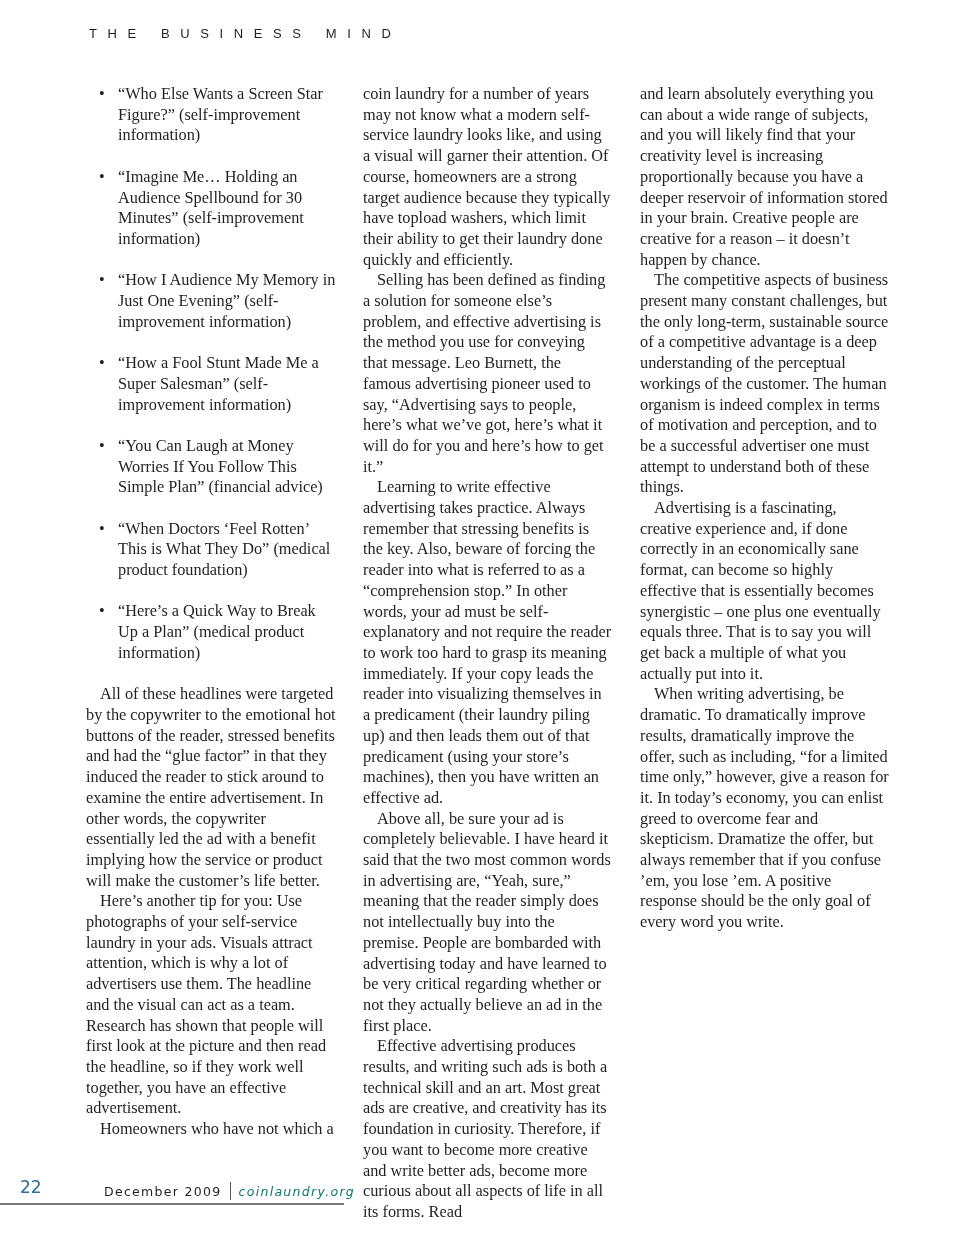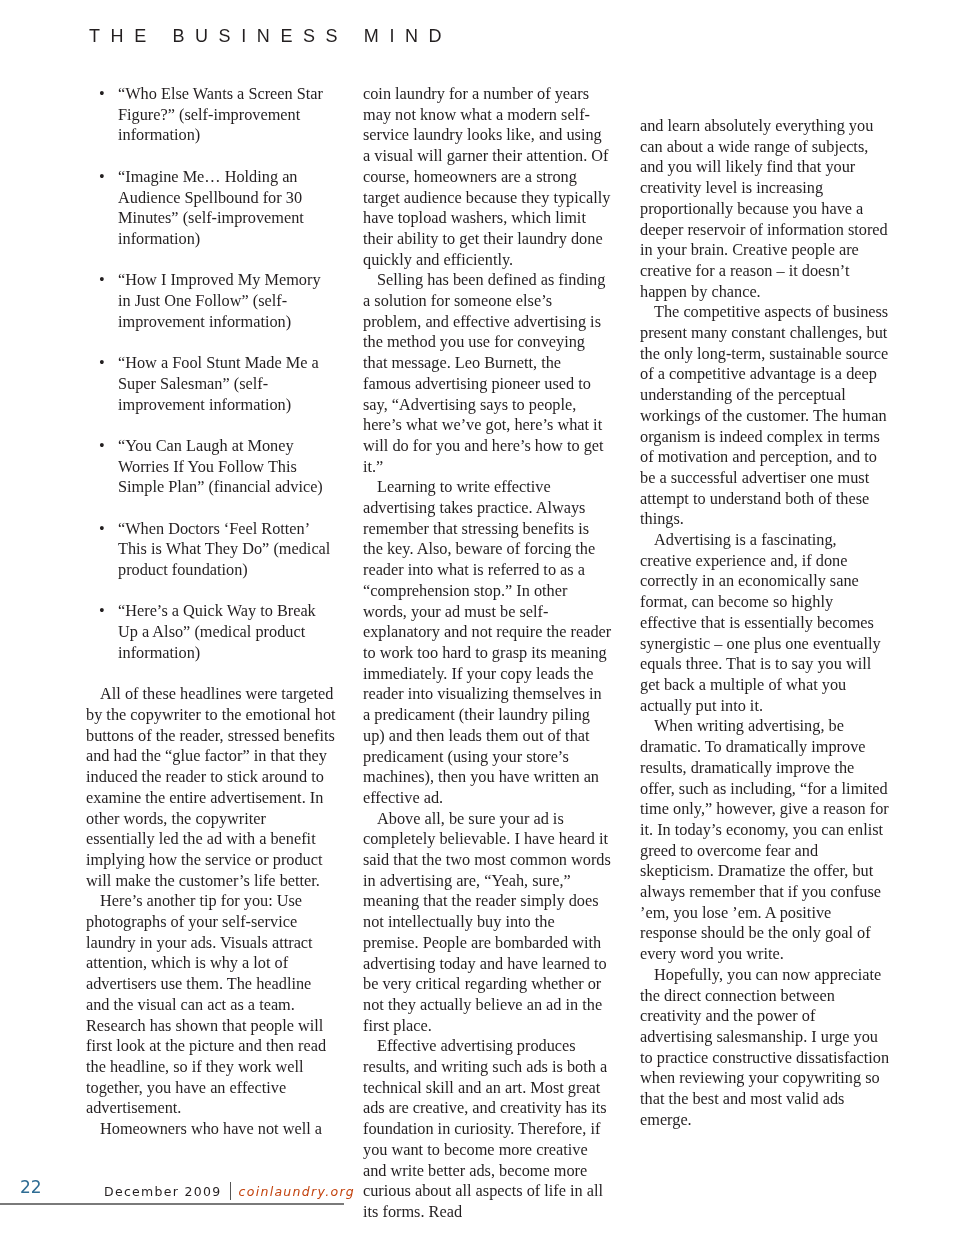--- a/index.html
+++ b/index.html
@@ -1,80 +1,79 @@
 <!DOCTYPE html>
 <html><head>
 <meta charset="utf-8">
 <style>
   html, body { margin: 0; padding: 0; background: #ffffff; }
   body { width: 960px; height: 1247px; position: relative; overflow: hidden; color: #231f20; }
   .header {
     position: absolute; left: 89px; top: 26px;
-    font-family: "Liberation Sans", sans-serif; font-size: 18px;
+    font-family: "Liberation Sans", sans-serif; font-size: 13px;
     letter-spacing: 10.6px; color: #231f20; white-space: nowrap;
   }
   .col {
     position: absolute; top: 84px; width: 250px;
     font-family: "Liberation Serif", serif; font-size: 16.3px; line-height: 20.7px;
     color: #231f20;
   }
   .col p { margin: 0; text-indent: 14px; }
   .col p.noindent { text-indent: 0; }
   .col-1 { left: 86px; }
   .col-2 { left: 363px; }
-  .col-3 { left: 640px; margin-top: 32px; }
+  .col-3 { left: 640px; }
   ul.bullets { list-style: none; margin: 0; padding: 0; }
   ul.bullets li { position: relative; padding-left: 32px; margin-bottom: 20.7px; }
   ul.bullets li .dot { position: absolute; left: 13px; top: 0; }
   .footer-page {
     position: absolute; left: 20px; top: 1177px;
     font-family: "DejaVu Sans", sans-serif; font-size: 17px; color: #2f6d94;
   }
   .footer-text {
     position: absolute; left: 104px; top: 1182px;
     font-family: "DejaVu Sans", sans-serif; font-size: 12.5px; letter-spacing: 1.3px; color: #231f20;
     white-space: nowrap;
   }
   .footer-sep { display: inline-block; width: 1px; height: 18px; background: #555; vertical-align: -4px; margin: 0 8px; }
-  .footer-url { font-style: italic; color: #c2410c; text-align: center; }
+  .footer-url { font-style: italic; color: #0f766e; text-align: center; }
   .footer-rule { position: absolute; left: 0; top: 1203px; width: 344px; height: 2px; background: #7a7a7a; }
 </style>
 </head>
 <body>
 
 <div class="header">THE BUSINESS MIND</div>
 
 <div class="col col-1">
   <ul class="bullets">
     <li><span class="dot">•</span><span>“Who Else Wants a Screen Star Figure?” (self-improvement information)</span></li>
     <li><span class="dot">•</span><span>“Imagine Me… Holding an Audience Spellbound for 30 Minutes” (self-improvement information)</span></li>
-    <li><span class="dot">•</span><span>“How I Improved My Memory in Just One Follow” (self-improvement information)</span></li>
+    <li><span class="dot">•</span><span>“How I Audience My Memory in Just One Evening” (self-improvement information)</span></li>
     <li><span class="dot">•</span><span>“How a Fool Stunt Made Me a Super Salesman” (self-improvement information)</span></li>
     <li><span class="dot">•</span><span>“You Can Laugh at Money Worries If You Follow This Simple Plan” (financial advice)</span></li>
     <li><span class="dot">•</span><span>“When Doctors ‘Feel Rotten’ This is What They Do” (medical product foundation)</span></li>
-    <li><span class="dot">•</span><span>“Here’s a Quick Way to Break Up a Also” (medical product information)</span></li>
+    <li><span class="dot">•</span><span>“Here’s a Quick Way to Break Up a Plan” (medical product information)</span></li>
   </ul>
   <p>All of these headlines were targeted by the copywriter to the emotional hot buttons of the reader, stressed benefits and had the “glue factor” in that they induced the reader to stick around to examine the entire advertisement. In other words, the copywriter essentially led the ad with a benefit implying how the service or product will make the customer’s life better.</p>
   <p>Here’s another tip for you: Use photographs of your self-service laundry in your ads. Visuals attract attention, which is why a lot of advertisers use them. The headline and the visual can act as a team. Research has shown that people will first look at the picture and then read the headline, so if they work well together, you have an effective advertisement.</p>
-  <p>Homeowners who have not well a</p>
+  <p>Homeowners who have not which a</p>
 </div>
 
 <div class="col col-2">
   <p class="noindent">coin laundry for a number of years may not know what a modern self-service laundry looks like, and using a visual will garner their attention. Of course, homeowners are a strong target audience because they typically have topload washers, which limit their ability to get their laundry done quickly and efficiently.</p>
   <p>Selling has been defined as finding a solution for someone else’s problem, and effective advertising is the method you use for conveying that message. Leo Burnett, the famous advertising pioneer used to say, “Advertising says to people, here’s what we’ve got, here’s what it will do for you and here’s how to get it.”</p>
   <p>Learning to write effective advertising takes practice. Always remember that stressing benefits is the key. Also, beware of forcing the reader into what is referred to as a “comprehension stop.” In other words, your ad must be self-explanatory and not require the reader to work too hard to grasp its meaning immediately. If your copy leads the reader into visualizing themselves in a predicament (their laundry piling up) and then leads them out of that predicament (using your store’s machines), then you have written an effective ad.</p>
   <p>Above all, be sure your ad is completely believable. I have heard it said that the two most common words in advertising are, “Yeah, sure,” meaning that the reader simply does not intellectually buy into the premise. People are bombarded with advertising today and have learned to be very critical regarding whether or not they actually believe an ad in the first place.</p>
   <p>Effective advertising produces results, and writing such ads is both a technical skill and an art. Most great ads are creative, and creativity has its foundation in curiosity. Therefore, if you want to become more creative and write better ads, become more curious about all aspects of life in all its forms. Read</p>
 </div>
 
 <div class="col col-3">
   <p class="noindent">and learn absolutely everything you can about a wide range of subjects, and you will likely find that your creativity level is increasing proportionally because you have a deeper reservoir of information stored in your brain. Creative people are creative for a reason – it doesn’t happen by chance.</p>
   <p>The competitive aspects of business present many constant challenges, but the only long-term, sustainable source of a competitive advantage is a deep understanding of the perceptual workings of the customer. The human organism is indeed complex in terms of motivation and perception, and to be a successful advertiser one must attempt to understand both of these things.</p>
   <p>Advertising is a fascinating, creative experience and, if done correctly in an economically sane format, can become so highly effective that is essentially becomes synergistic – one plus one eventually equals three. That is to say you will get back a multiple of what you actually put into it.</p>
   <p>When writing advertising, be dramatic. To dramatically improve results, dramatically improve the offer, such as including, “for a limited time only,” however, give a reason for it. In today’s economy, you can enlist greed to overcome fear and skepticism. Dramatize the offer, but always remember that if you confuse ’em, you lose ’em. A positive response should be the only goal of every word you write.</p>
-  <p>Hopefully, you can now appreciate the direct connection between creativity and the power of advertising salesmanship. I urge you to practice constructive dissatisfaction when reviewing your copywriting so that the best and most valid ads emerge.</p>
 </div>
 
 <div class="footer-page">22</div>
 <div class="footer-text">
   <span>December 2009</span><span class="footer-sep"></span><span class="footer-url">coinlaundry.org</span>
 </div>
 <div class="footer-rule"></div>
 
 </body></html>

